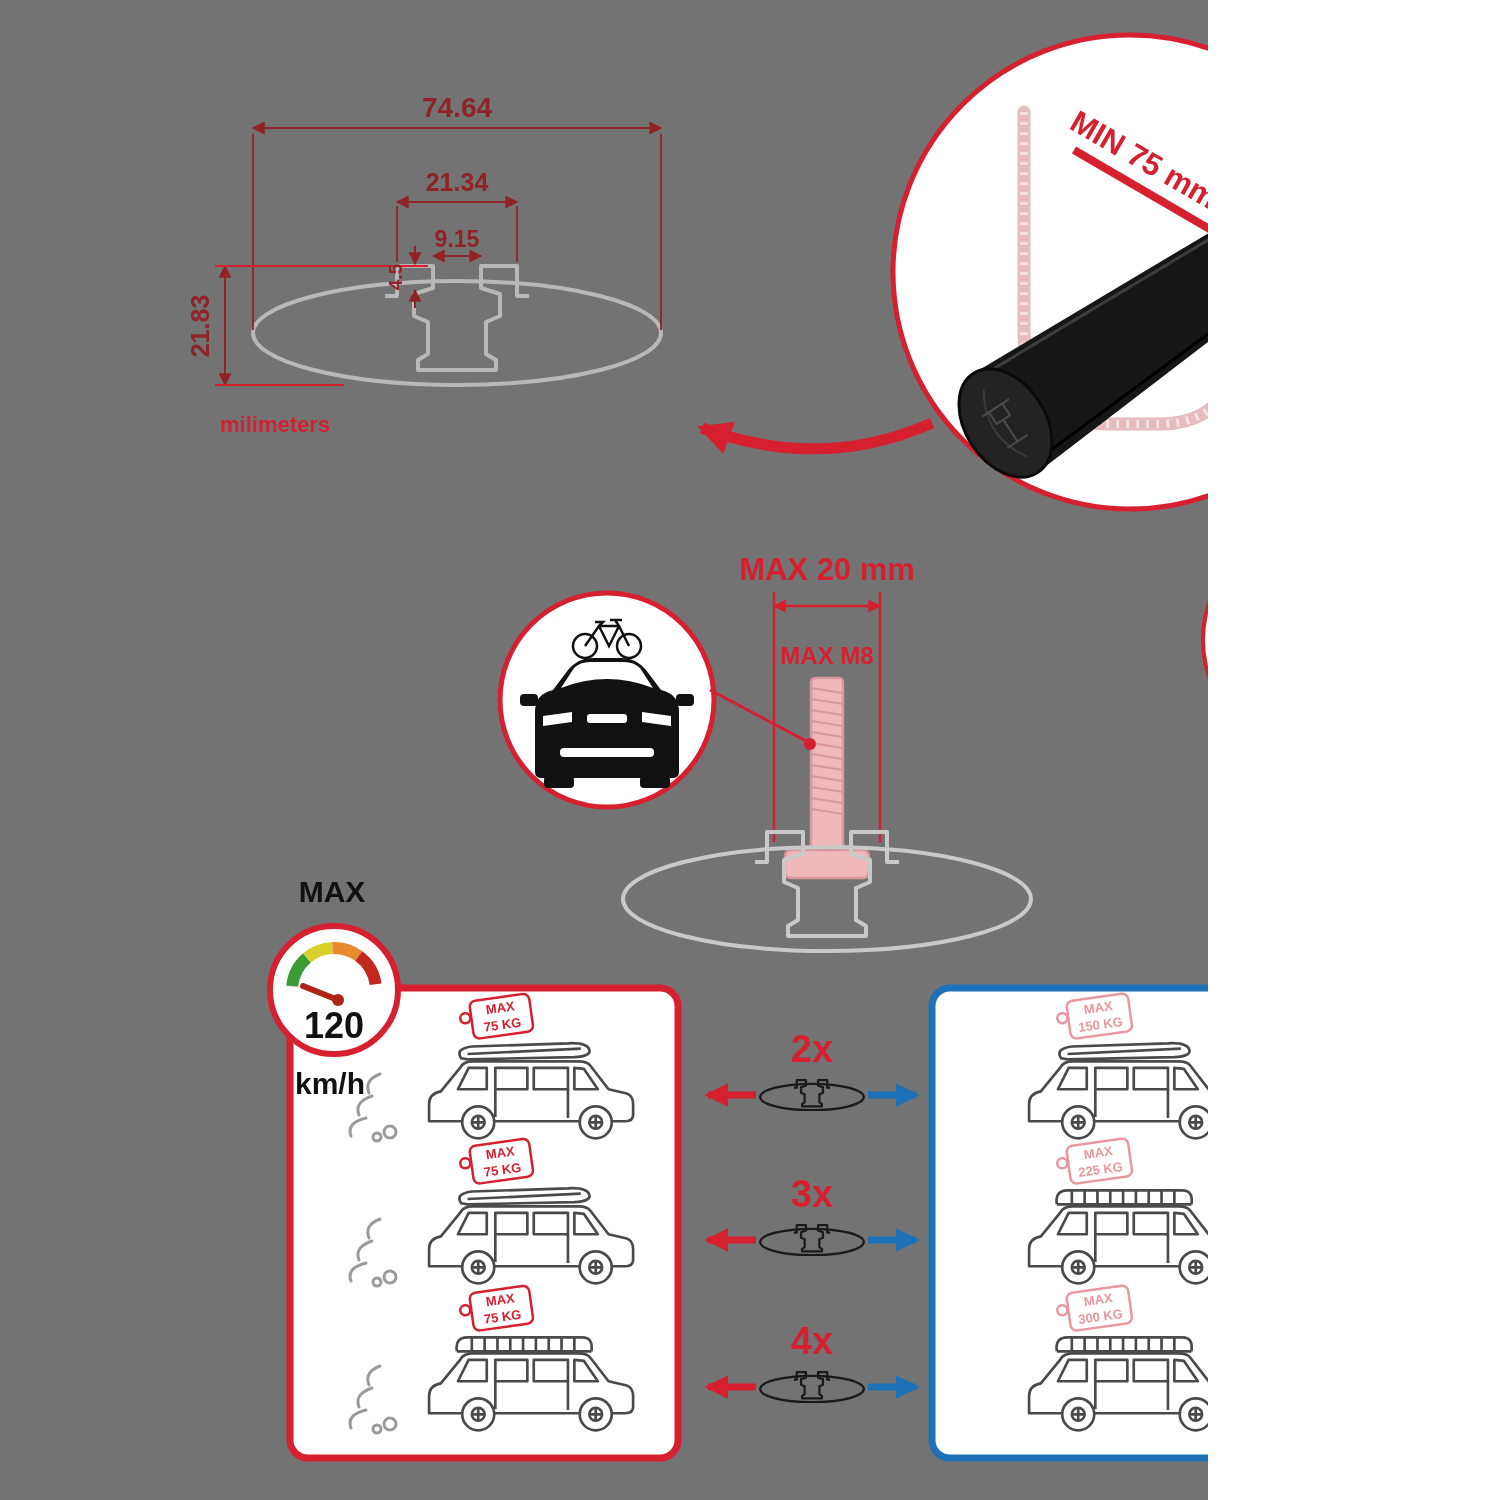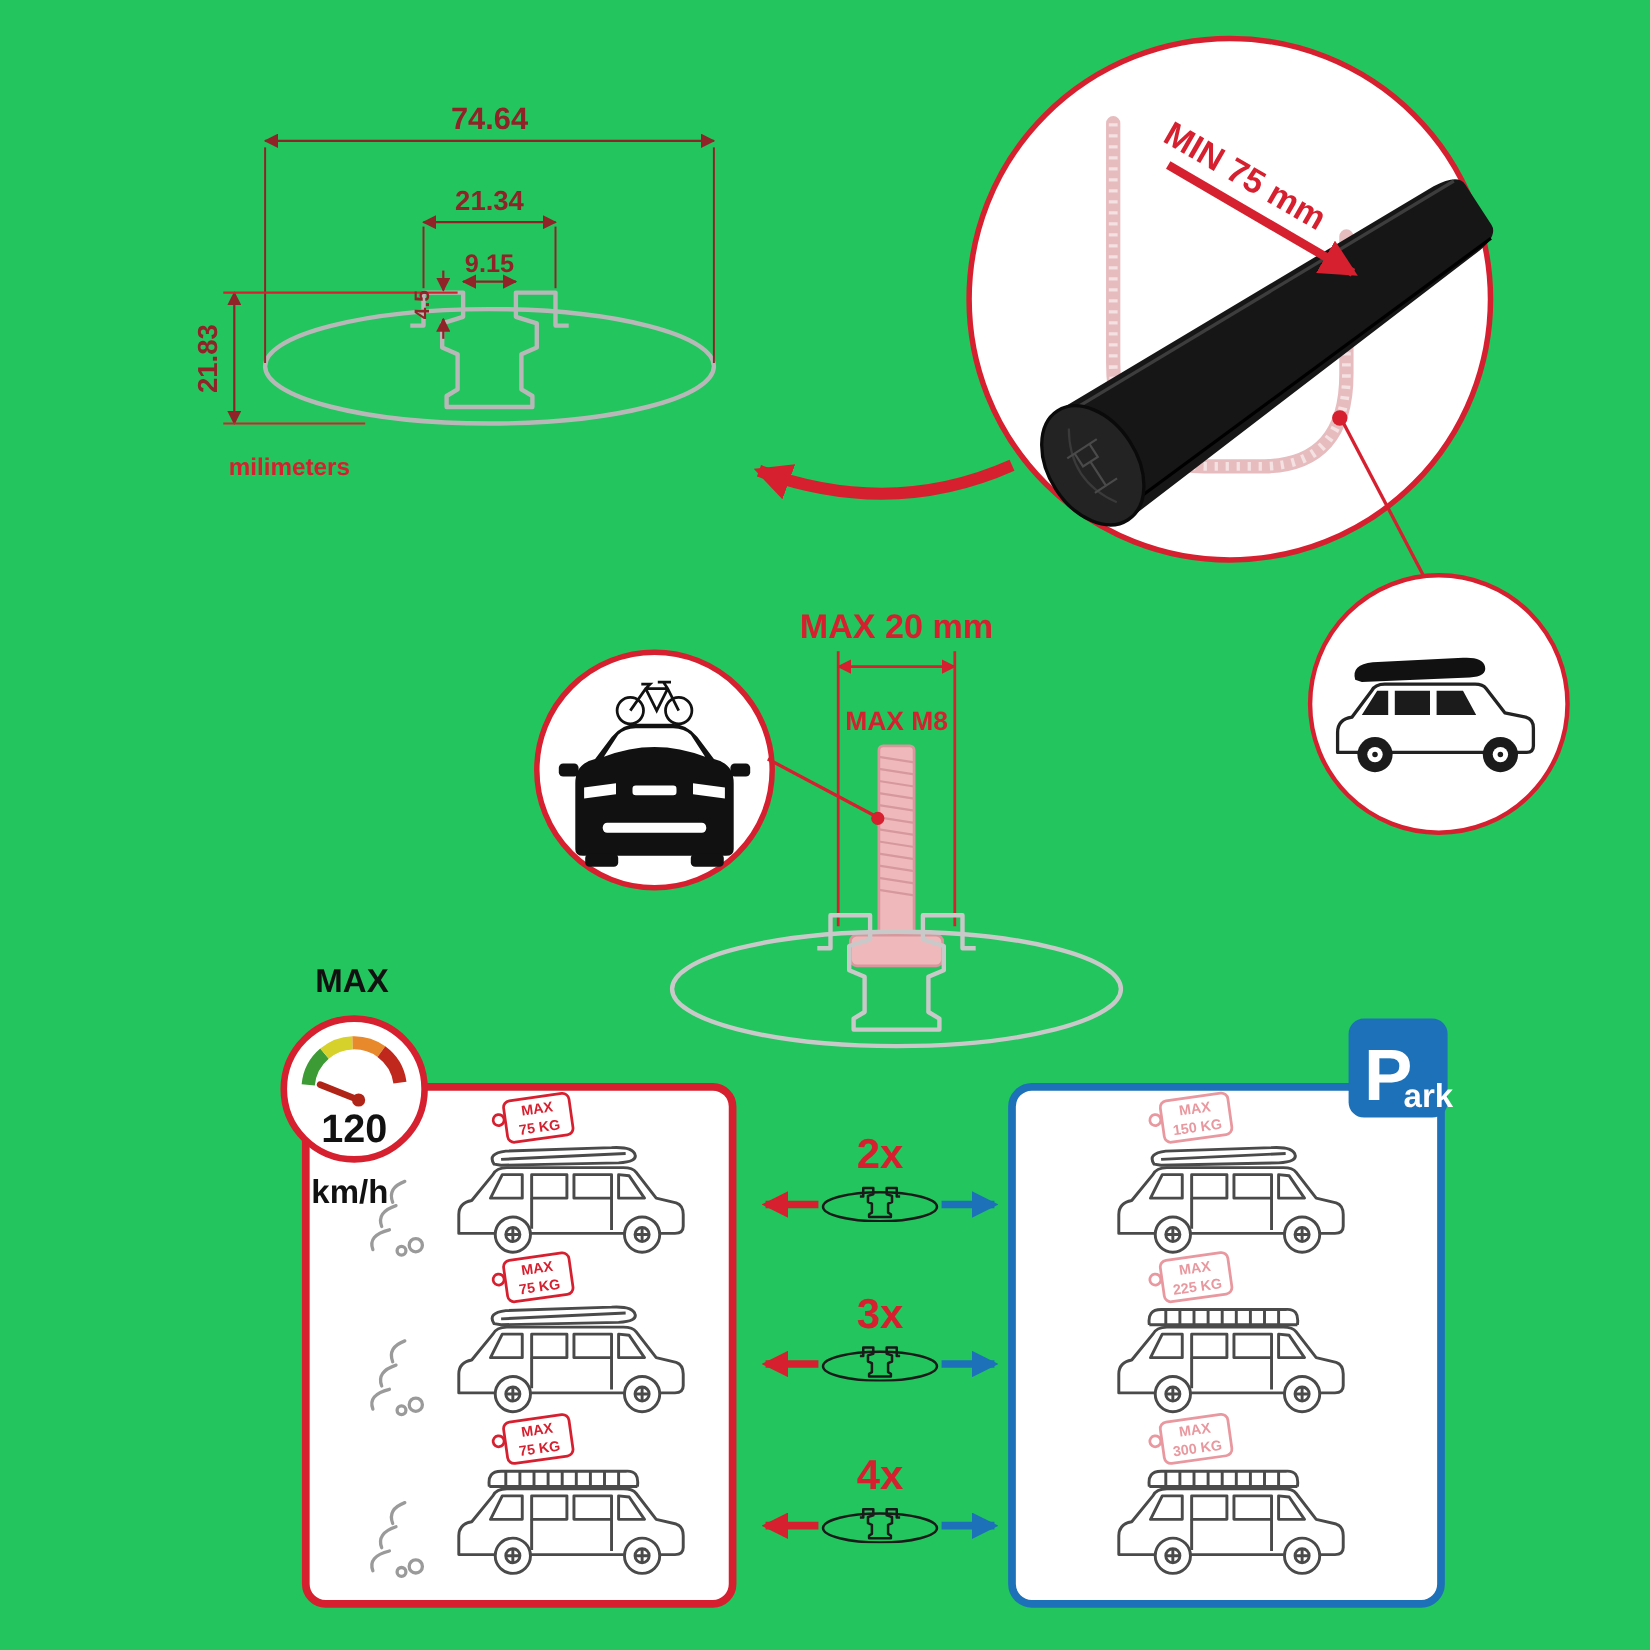--- a/index.html
+++ b/index.html
@@ -1,16 +1,16 @@
 <!DOCTYPE html>
 <html><head>
 <meta charset="utf-8">
 <style>
   html,body{margin:0;padding:0;background:#fff;}
-  .canvas{position:relative;width:1500px;height:1500px;background:#22c55e;overflow:hidden;font-family:"Liberation Sans",sans-serif;}
+  .canvas{position:relative;width:1196px;height:1500px;background:#737373;overflow:hidden;font-family:"Liberation Sans",sans-serif;padding-left:12px;}
   svg{display:block;}
   text{font-family:"Liberation Sans",sans-serif;}
   .dimnum{fill:#8f2328;font-weight:bold;}
   .redtxt{fill:#d6202f;font-weight:bold;}
   .blktxt{fill:#111;font-weight:bold;}
   .whitetxt{fill:#ffffff;font-weight:bold;}
   .pinktxt{fill:#e8989e;font-weight:bold;}
 </style>
 </head>
 <body>

